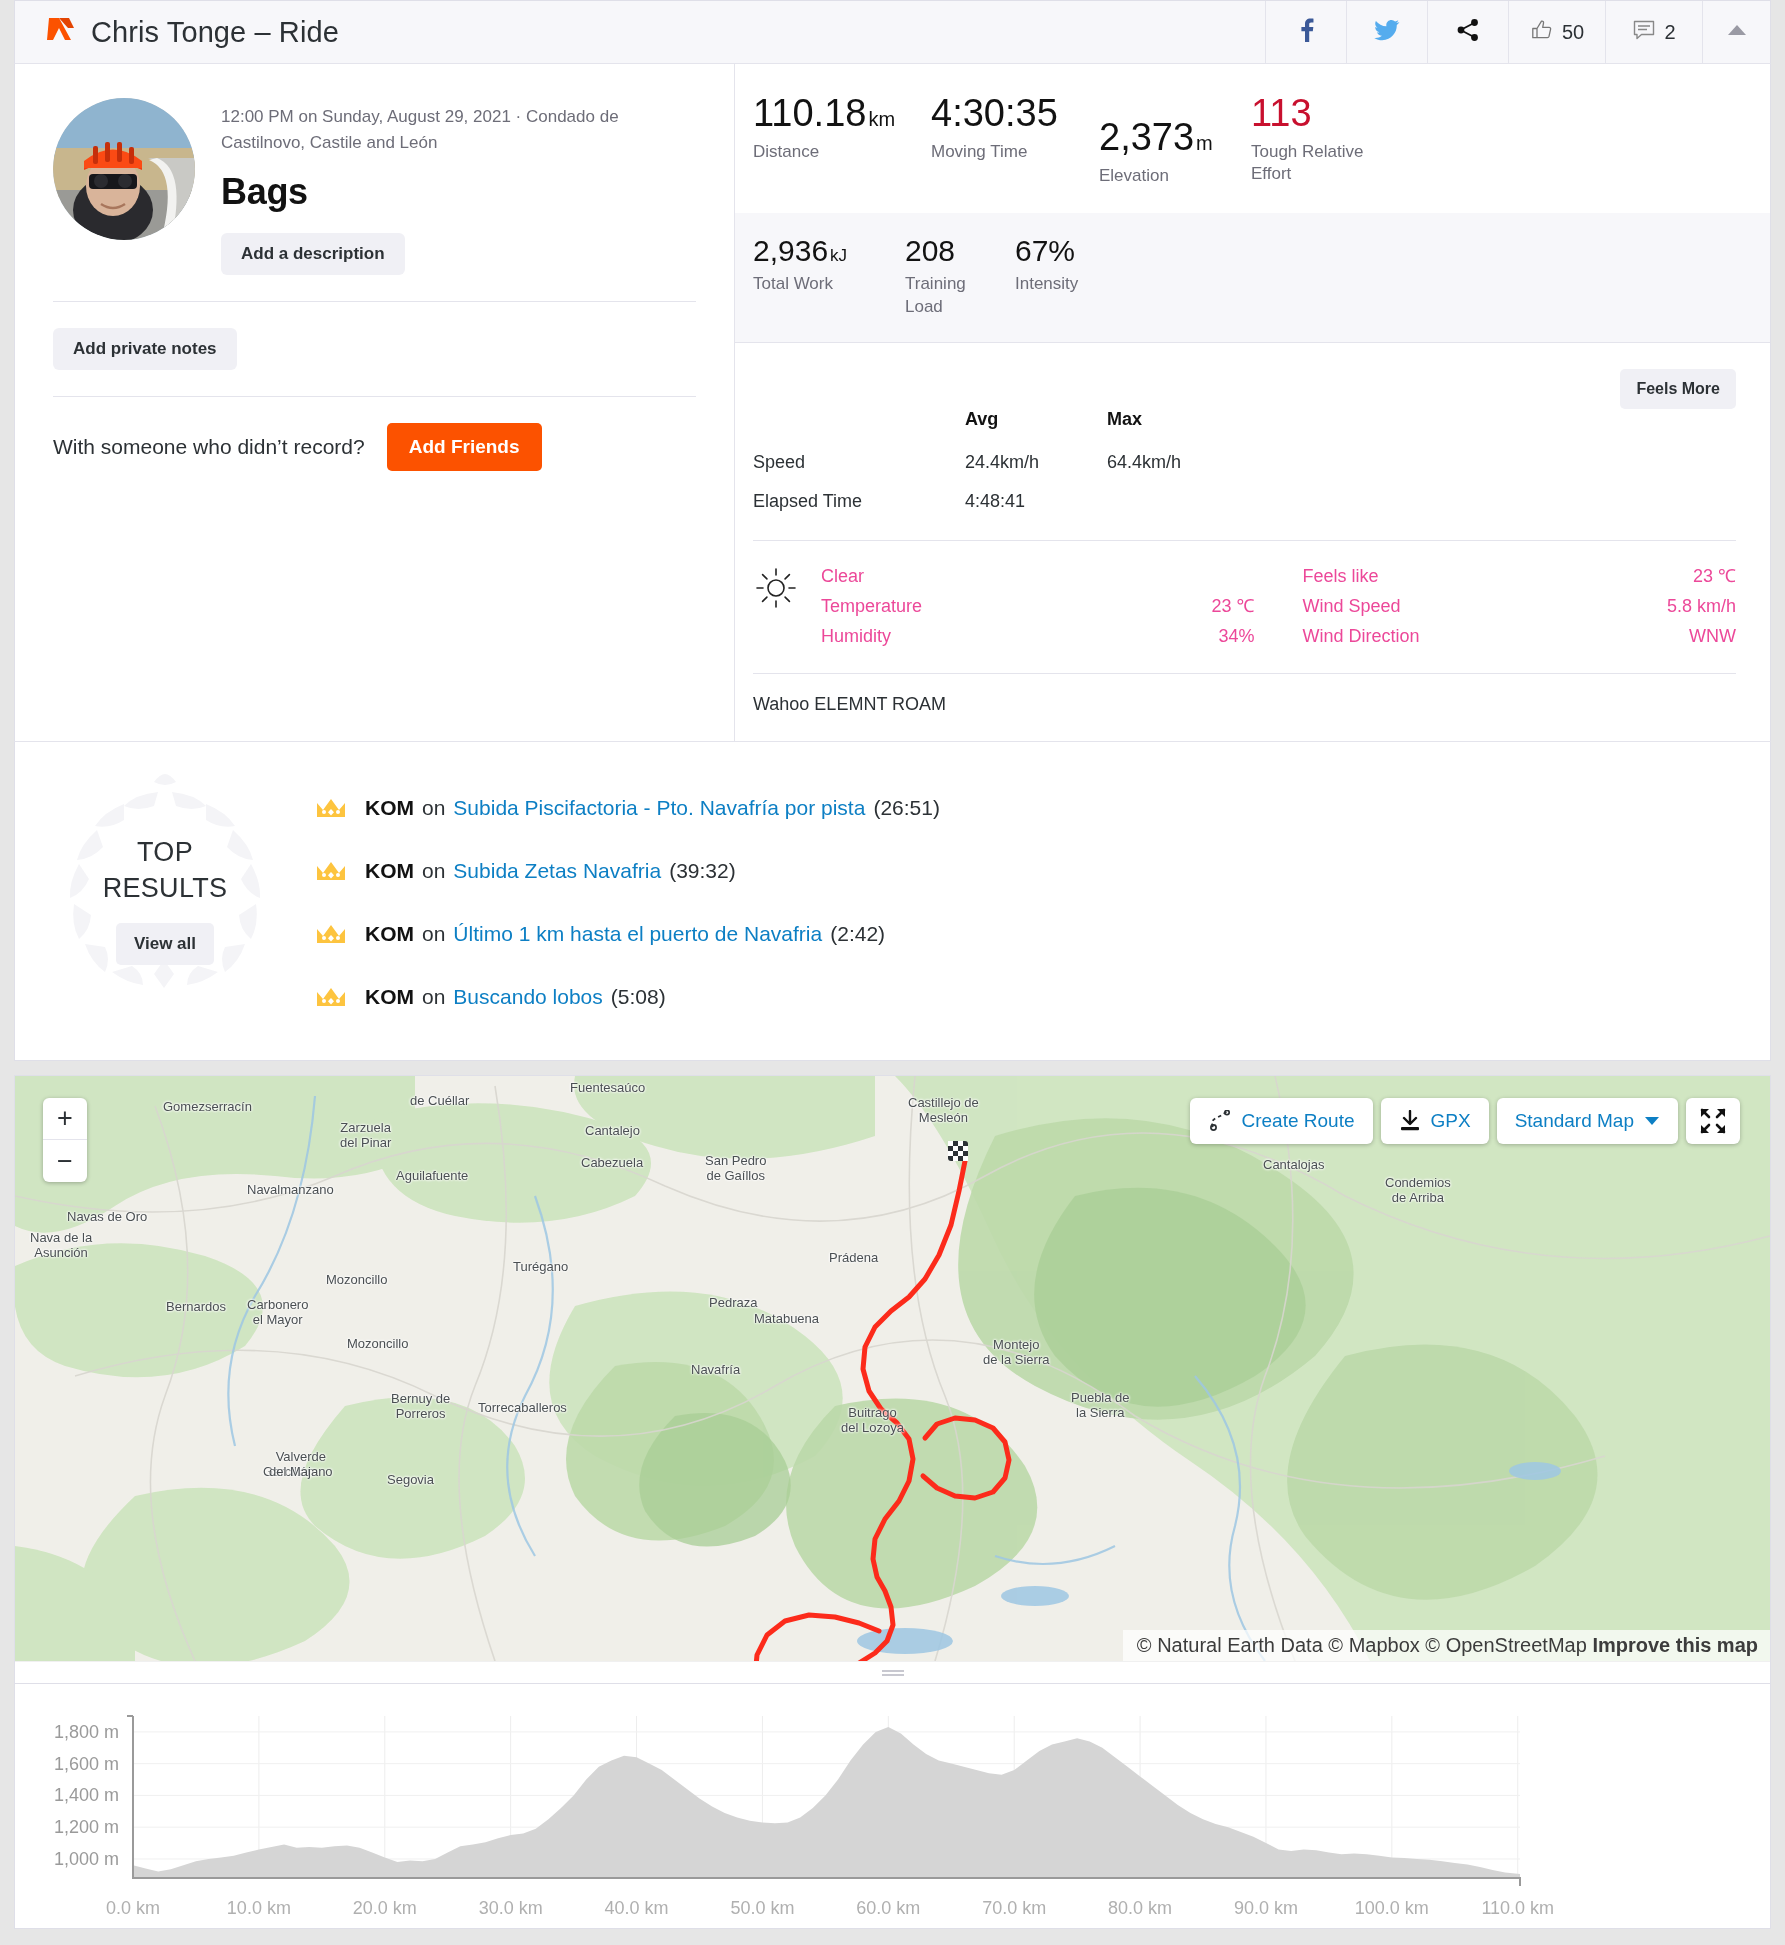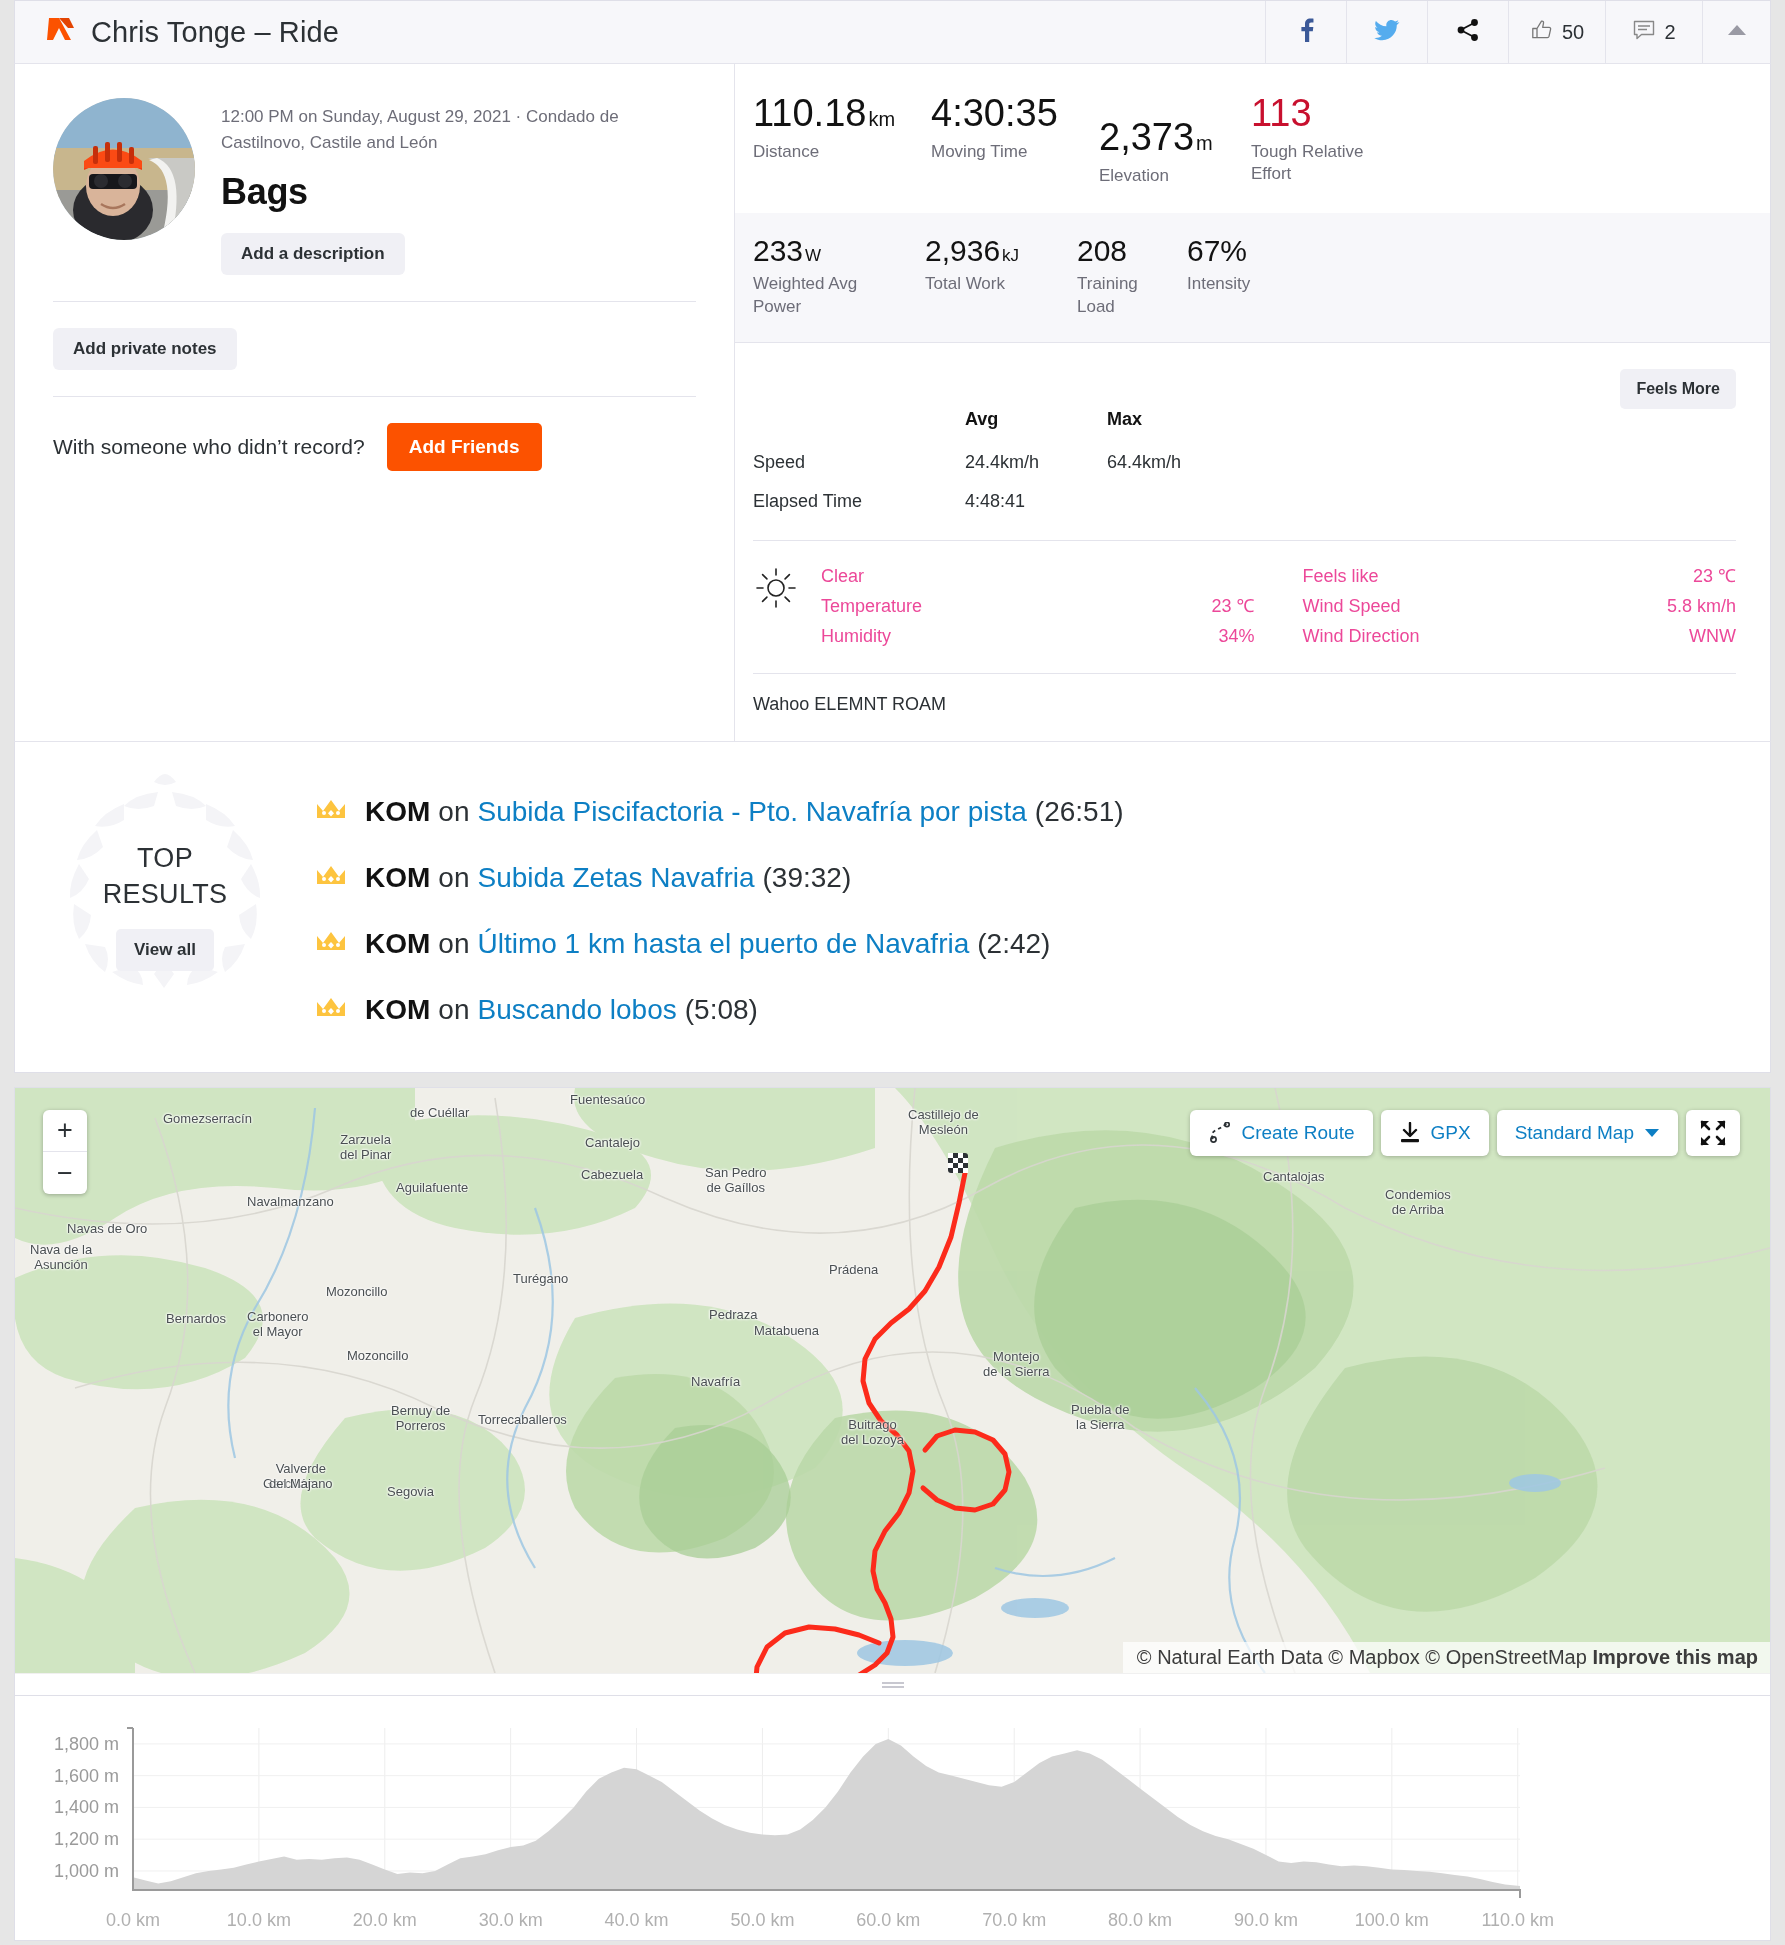--- a/index.html
+++ b/index.html
@@ -207,22 +207,22 @@
     position: relative; z-index: 2;
     margin-top: 16px;
     background: #f0f0f5; color: #2c3135;
     font-size: 17px; font-weight: bold;
     border: none; border-radius: 5px;
     padding: 11px 18px; cursor: pointer;
     font-family: "Liberation Sans", sans-serif;
   }
   #kom-list { flex: 1 1 auto; padding-top: 22px; }
   .kom-item {
-    display: flex; align-items: flex-end; gap: 18px;
-    font-size: 28px; color: #2c3135;
+    display: flex; align-items: flex-start; gap: 18px;
+    font-size: 21px; color: #2c3135;
     margin-bottom: 34px;
   }
   .kom-item:last-child { margin-bottom: 0; }
   .kom-type { font-weight: bold; color: #121212; }
   .kom-link { color: #0d7fc4; text-decoration: none; cursor: pointer; }
   .kom-time { color: #2c3135; }
 
   
   #map-card {
     margin-top: 14px;
@@ -434,24 +434,20 @@
         <div class="val"><span>2,373</span><span class="unit">m</span></div>
         <div class="lbl">Elevation</div>
       </div>
       <div class="stat">
         <div class="val effort"><span>113</span></div>
         <div class="lbl">Tough Relative Effort</div>
       </div>
     </div>
 
     <div class="stat-strip shaded">
-      <div class="stat small sw1">
-        <div class="val"><span>233</span><span class="unit">W</span></div>
-        <div class="lbl">Weighted Avg Power</div>
-      </div>
       <div class="stat small sw2">
         <div class="val"><span>2,936</span><span class="unit">kJ</span></div>
         <div class="lbl">Total Work</div>
       </div>
       <div class="stat small sw3">
         <div class="val"><span>208</span></div>
         <div class="lbl">Training Load</div>
       </div>
       <div class="stat small">
         <div class="val"><span>67%</span></div>

